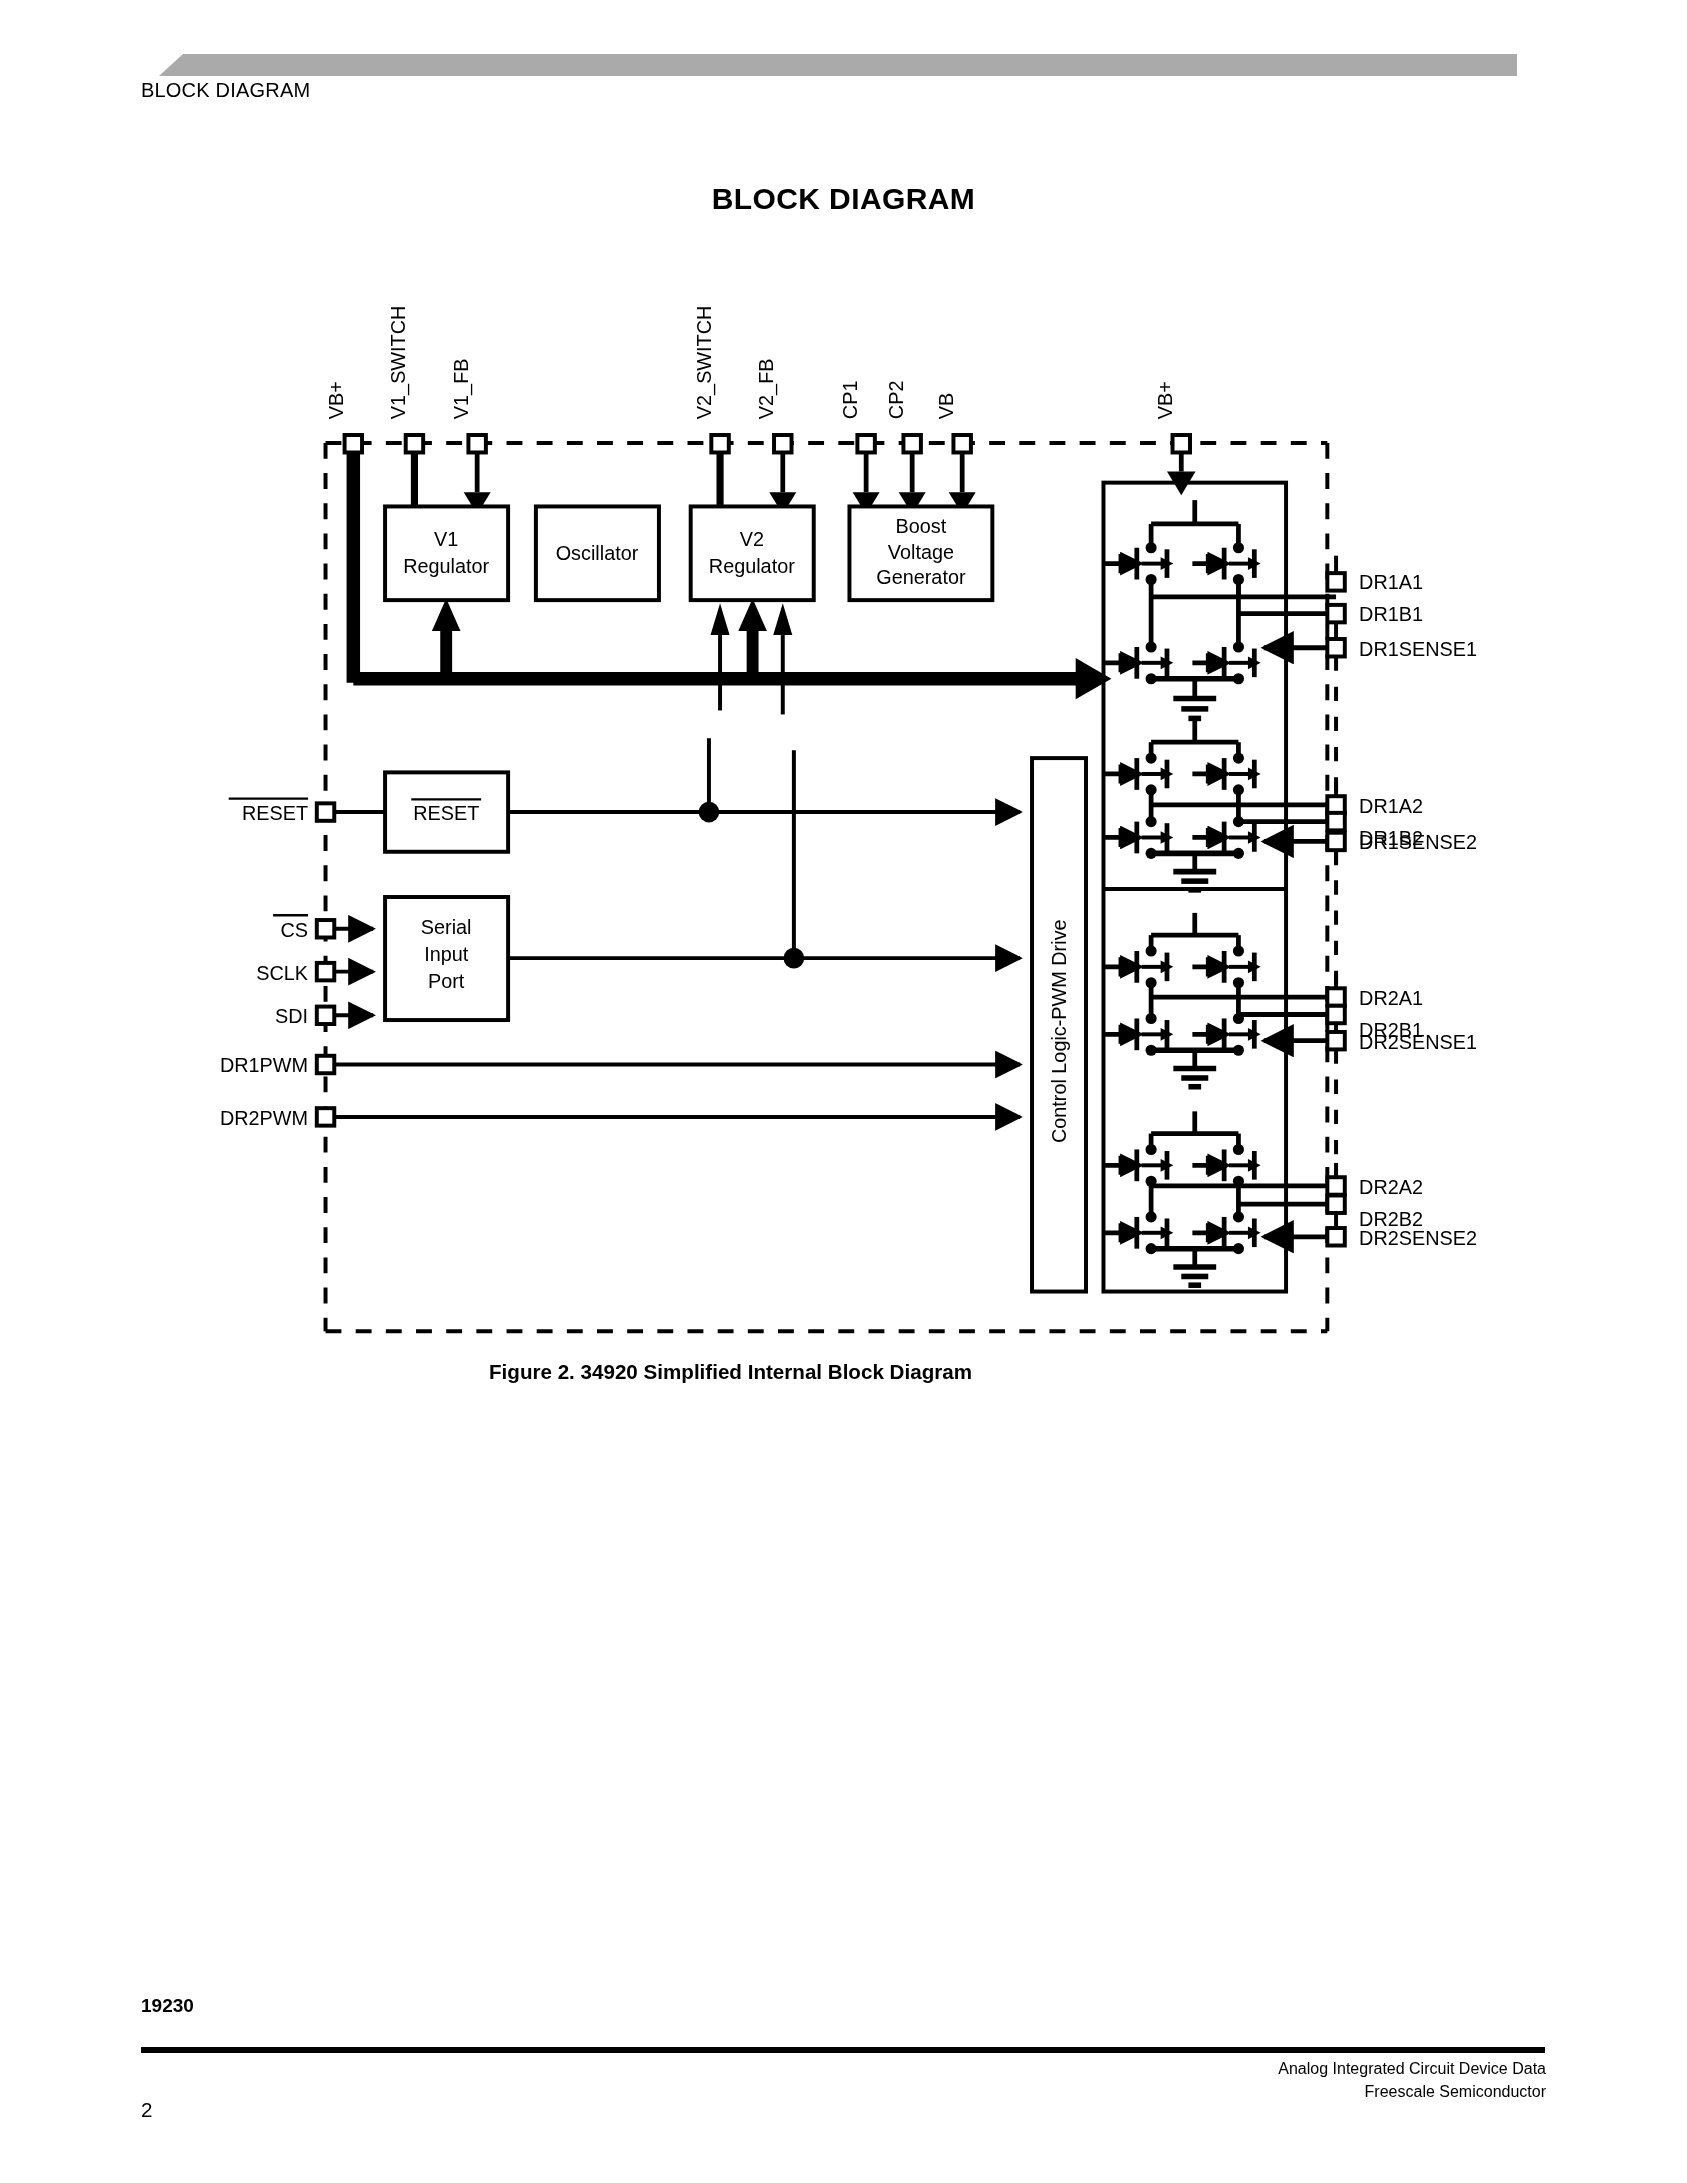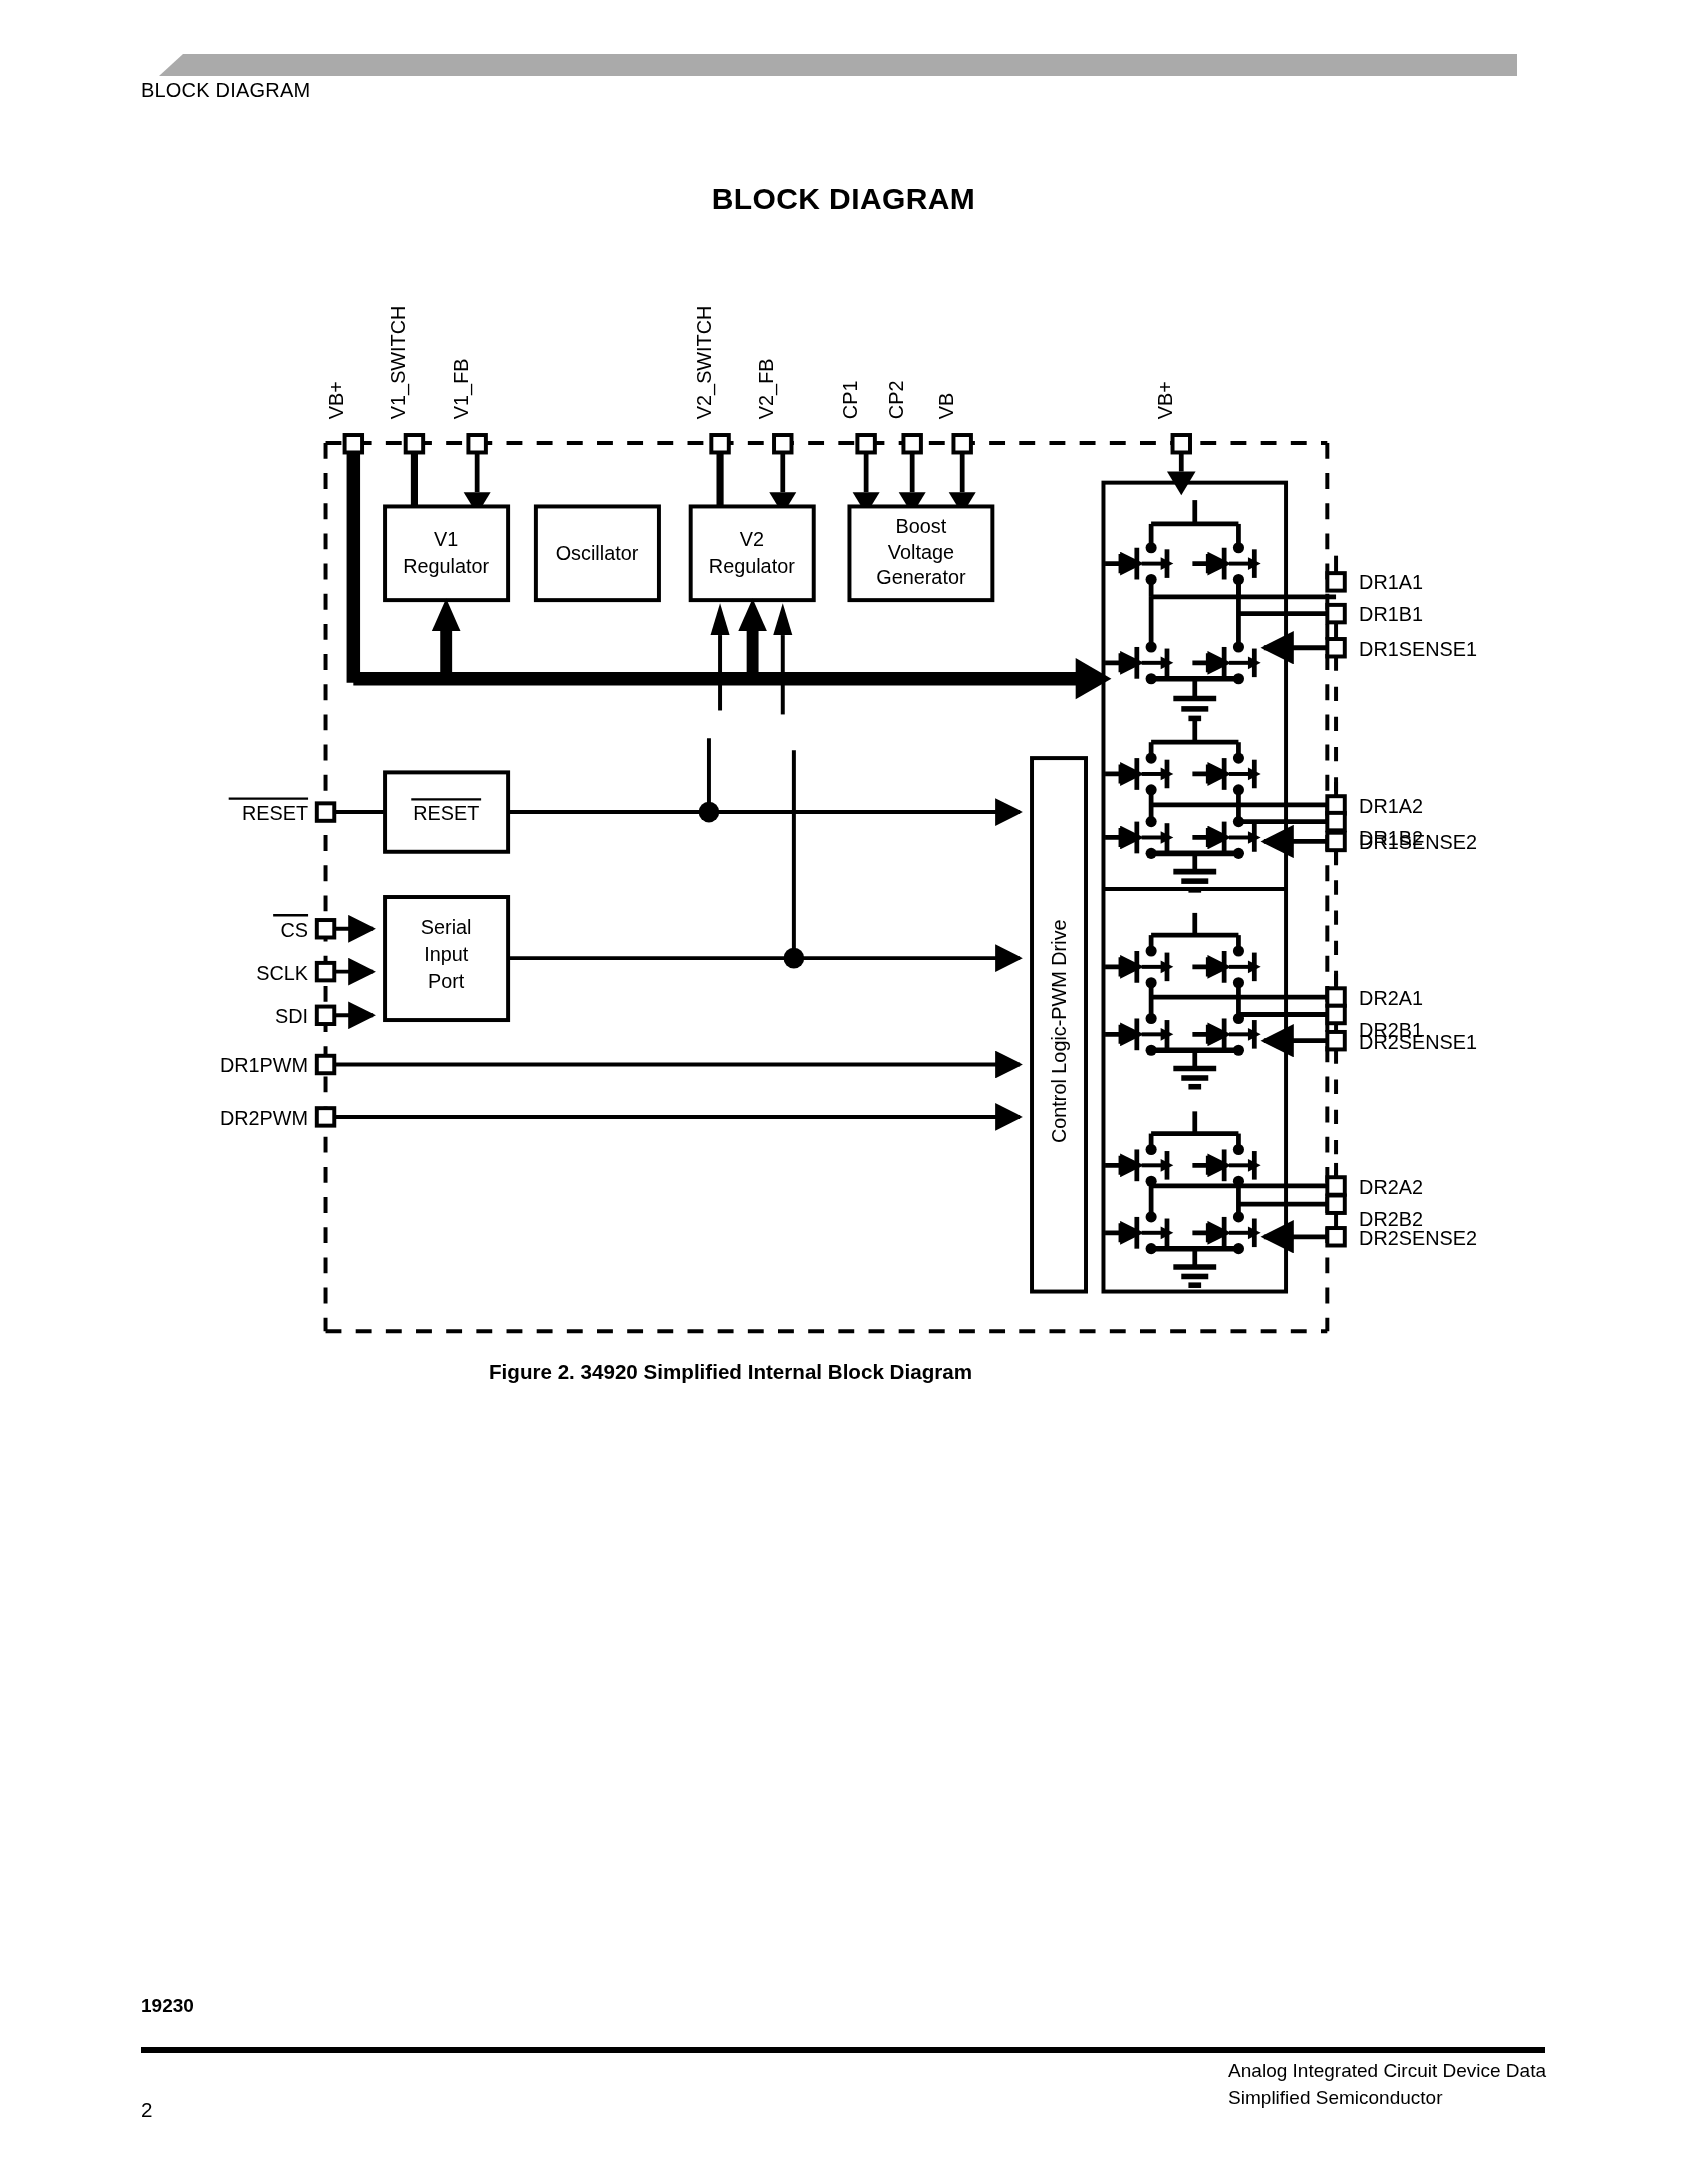--- a/index.html
+++ b/index.html
@@ -78,21 +78,22 @@
     background: #000;
   }
   #footer-page {
     position: absolute;
     left: 141px; top: 2098px;
     font-size: 20.6px;
   }
   #footer-right {
     position: absolute;
     right: 141px; top: 2058px;
-    font-size: 19px;
+    text-align: right;
+    font-size: 16px;
     line-height: 1.42;
   }
   .fr-line { display: block; }
 
   
   .dtxt { font-family: "Liberation Sans", sans-serif; font-size: 25px; fill: #000; }
 </style>
 </head>
 <body>
 
@@ -529,15 +530,15 @@
 </svg>
 </div>
 
 <div id="figure-caption">Figure 2. 34920 Simplified Internal Block Diagram</div>
 
 <div id="footer-part">19230</div>
 <div id="footer-rule"></div>
 <div id="footer-page">2</div>
 <div id="footer-right">
   <span class="fr-line">Analog Integrated Circuit Device Data</span>
-  <span class="fr-line">Simplified Semiconductor</span>
+  <span class="fr-line">Freescale Semiconductor</span>
 </div>
 
 
 </body></html>

